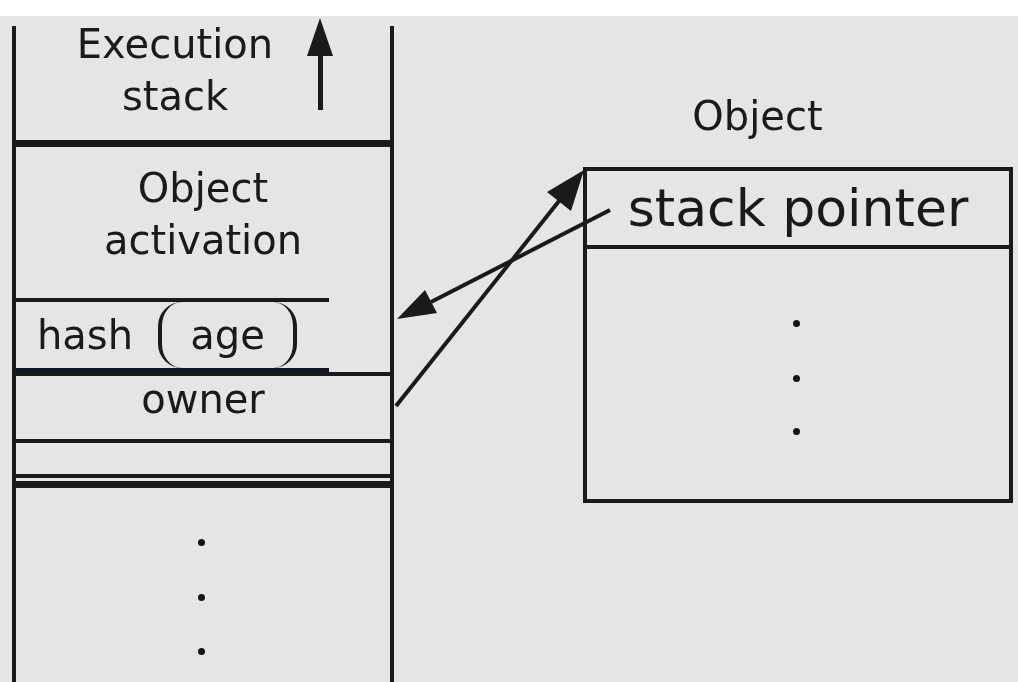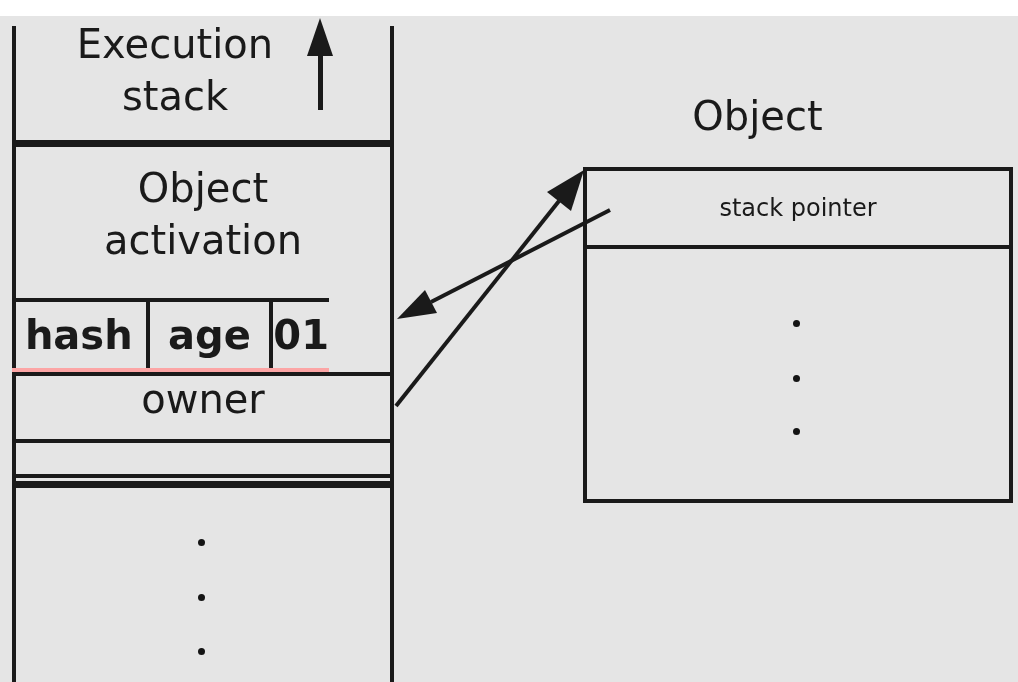--- a/index.html
+++ b/index.html
@@ -37,33 +37,32 @@
     width: 5px; height: 60px;
     background: #1a1a1a;
   }
   
   .fields-row {
     position: absolute;
     left: 12px; top: 282px;
     width: 317px; height: 74px;
     box-sizing: border-box;
     border-top: 4px solid #1a1a1a;
-    border-bottom: 4px solid #fca5a5;
+    border-bottom: 4px solid #0f172a;
     display: flex;
-    font-weight: bold;
   }
   .cell {
     display: flex;
     align-items: center;
     justify-content: center;
     font-size: 40px;
     box-sizing: border-box;
   }
   .cell-hash { width: 146px; }
-  .cell-age  { width: 139px; border-left: 4px solid #1a1a1a; border-right: 4px solid #1a1a1a; }
+  .cell-age  { width: 139px; border-left: 4px solid #1a1a1a; border-right: 4px solid #1a1a1a; border-radius: 24px; }
   .cell-tag  { flex: 1; }
   .owner-row {
     position: absolute;
     left: 12px; top: 356px;
     width: 382px; height: 71px;
     box-sizing: border-box;
     border-top: 4px solid #1a1a1a;
     border-bottom: 4px solid #1a1a1a;
     display: flex;
     align-items: flex-start;
@@ -90,21 +89,21 @@
     width: 430px; height: 336px;
     box-sizing: border-box;
     border: 4px solid #1a1a1a;
   }
   .object-row1 {
     height: 74px;
     border-bottom: 4px solid #1a1a1a;
     display: flex;
     align-items: center;
     justify-content: center;
-    font-size: 24px;
+    font-size: 52px;
   }
   #arrow-layer {
     position: absolute;
     left: 0; top: 0;
     pointer-events: none;
   }
   .edge-artifact {
     position: absolute;
     left: 0; top: 678px;
     width: 412px; height: 4px;
@@ -128,21 +127,20 @@
   </div>
 
   <div class="hline" style="left:12px; top:124px; width:382px; height:7px;"></div>
 
   <div class="label" style="left:12px; top:146px; width:382px;">Object
 activation</div>
 
   <div class="fields-row">
     <div class="cell cell-hash">hash</div>
     <div class="cell cell-age">age</div>
-    <div class="cell cell-tag">01</div>
   </div>
 
   <div class="owner-row">
     <span>owner</span>
   </div>
 
   <div class="empty-row"></div>
 
   <div class="hline" style="left:12px; top:465px; width:382px; height:7px;"></div>
 

